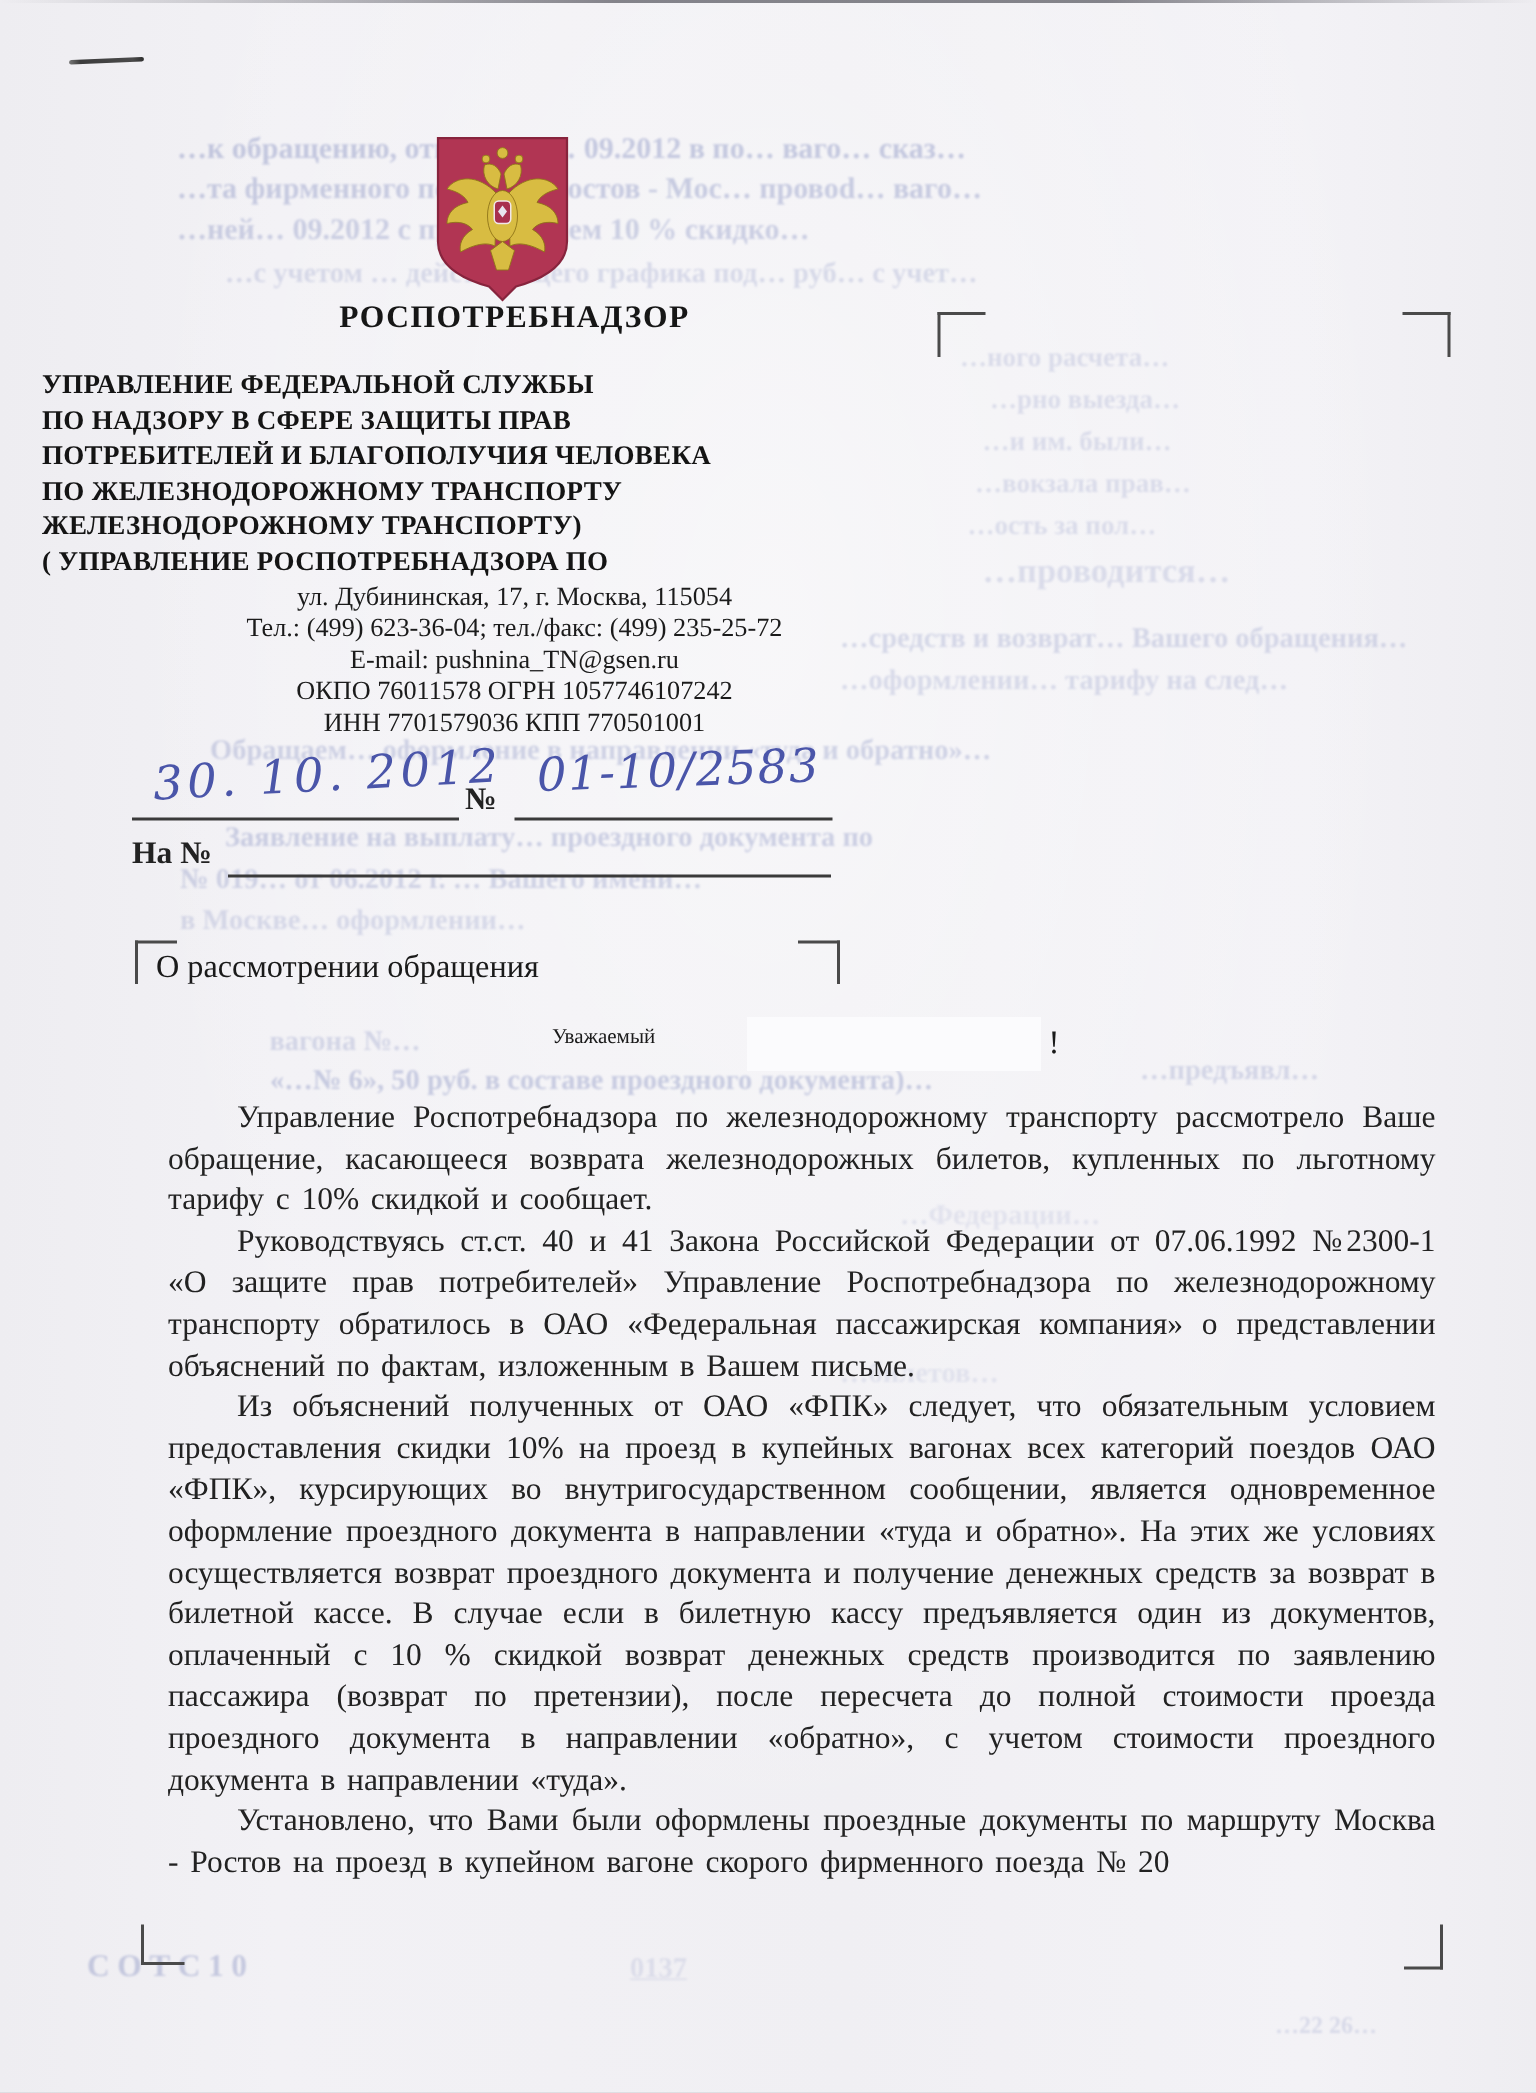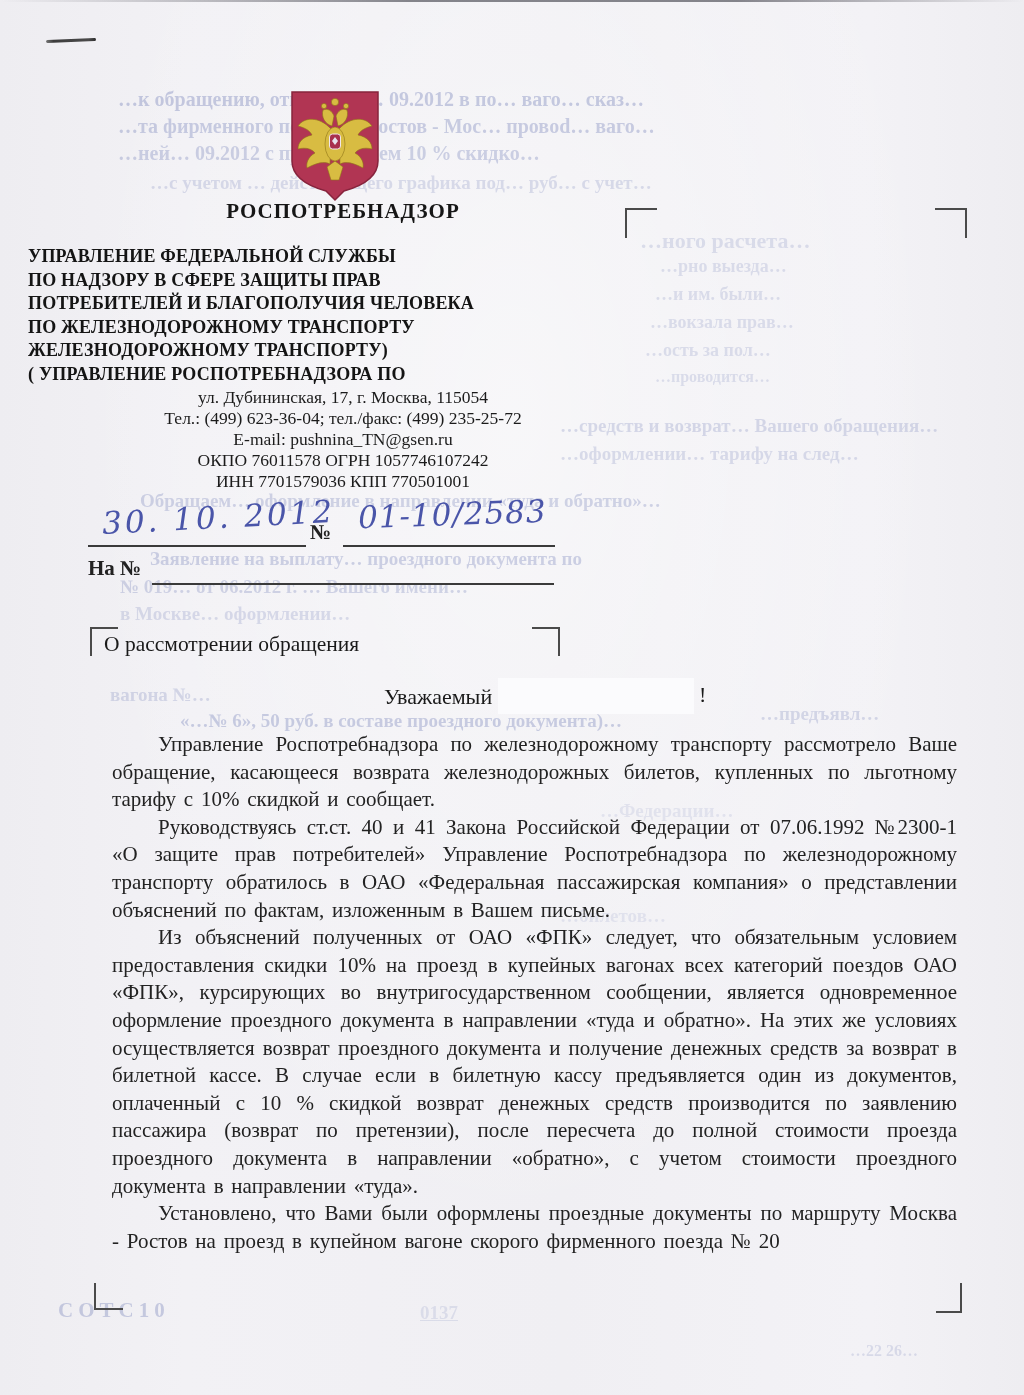--- a/index.html
+++ b/index.html
@@ -39,21 +39,21 @@
   
   .bkt{border-color:#4a4a4a;border-style:solid;border-width:0;}
   .bkt-addr-tl{left:625px;top:208px;width:30px;height:28px;border-top-width:2px;border-left-width:2px;}
   .bkt-addr-tr{left:935px;top:208px;width:30px;height:28px;border-top-width:2px;border-right-width:2px;}
   .bkt-sub-tl{left:90px;top:627px;width:26px;height:27px;border-top-width:2px;border-left-width:2px;}
   .bkt-sub-tr{left:532px;top:627px;width:26px;height:27px;border-top-width:2px;border-right-width:2px;}
   .bkt-bot-bl{left:94px;top:1283px;width:27px;height:25px;border-bottom-width:2px;border-left-width:2px;}
   .bkt-bot-br{left:936px;top:1283px;width:24px;height:28px;border-bottom-width:2px;border-right-width:2px;}
   .subject{left:104px;top:632px;width:440px;font-size:21.5px;color:#1a1a1a;}
   
-  .salute-word{left:384px;top:684px;font-size:22px;color:#1a1a1a;}
+  .salute-word{left:368px;top:684px;font-size:14px;color:#1a1a1a;}
   .redacted{left:498px;top:678px;width:196px;height:36px;background:#fbfbfd;}
   .salute-excl{left:699px;top:682px;font-size:22px;color:#1a1a1a;}
   
   .body-text{left:112px;top:731px;width:845px;font-size:21px;line-height:27.6px;
     text-align:justify;color:#222;word-spacing:.12em;}
   .body-text p{margin:0;text-indent:46px;}
   
   .bleed{position:absolute;color:#5f6dae;font-weight:bold;font-size:19px;
     filter:blur(0.7px);white-space:nowrap;overflow:hidden;}
 </style>
@@ -62,33 +62,33 @@
 
 <div class="page">
 
   <div class="abs top-edge"></div>
   <div class="abs pen-mark"></div>
 
   <div class="bleed" style="left:118px;top:88px;width:860px;opacity:.32;font-size:20px;">…к обращению, отправлен…  09.2012 в по… ваго… сказ…</div>
   <div class="bleed" style="left:118px;top:115px;width:860px;opacity:.30;font-size:20px;">…та фирменного поезда …  Ростов - Мос… провod… ваго…</div>
   <div class="bleed" style="left:118px;top:142px;width:700px;opacity:.28;font-size:20px;">…ней… 09.2012 с применением 10 % скидко…</div>
   <div class="bleed" style="left:150px;top:172px;width:800px;opacity:.20;">…с учетом … действующего графика под… руб… с учет…</div>
-  <div class="bleed" style="left:640px;top:228px;width:330px;opacity:.18;font-size:22px;">…ного расчета…</div>
+  <div class="bleed" style="left:640px;top:228px;width:330px;opacity:.18;font-size:18px;">…ного расчета…</div>
   <div class="bleed" style="left:660px;top:256px;width:300px;opacity:.18;font-size:18px;">…рно выезда…</div>
   <div class="bleed" style="left:655px;top:284px;width:300px;opacity:.18;font-size:18px;">…и им. были…</div>
   <div class="bleed" style="left:650px;top:312px;width:310px;opacity:.18;font-size:18px;">…вокзала прав…</div>
   <div class="bleed" style="left:645px;top:340px;width:320px;opacity:.18;font-size:18px;">…ость за пол…</div>
-  <div class="bleed" style="left:655px;top:368px;width:300px;opacity:.18;font-size:16px;">…проводится…</div>
+  <div class="bleed" style="left:655px;top:368px;width:300px;opacity:.18;font-size:23px;">…проводится…</div>
   <div class="bleed" style="left:560px;top:415px;width:420px;opacity:.22;">…средств и возврат… Вашего обращения…</div>
   <div class="bleed" style="left:560px;top:443px;width:420px;opacity:.20;">…оформлении… тарифу на след…</div>
   <div class="bleed" style="left:140px;top:490px;width:830px;opacity:.26;">Обращаем…  оформление в направлении «туда и обратно»…</div>
   <div class="bleed" style="left:150px;top:548px;width:820px;opacity:.28;">Заявление на выплату…  проездного документа по</div>
   <div class="bleed" style="left:120px;top:576px;width:850px;opacity:.25;">№ 019… от 06.2012 г. …  Вашего имени…</div>
   <div class="bleed" style="left:120px;top:603px;width:600px;opacity:.20;">в Москве…  оформлении…</div>
-  <div class="bleed" style="left:110px;top:684px;width:240px;opacity:.22;">вагона №…</div>
+  <div class="bleed" style="left:110px;top:684px;width:240px;opacity:.22;text-align:center;">вагона №…</div>
   <div class="bleed" style="left:760px;top:684px;width:250px;opacity:.22;margin-top:19px;">…предъявл…</div>
   <div class="bleed" style="left:180px;top:710px;width:760px;opacity:.30;">«…№ 6», 50 руб. в составе проездного документа)…</div>
   <div class="bleed" style="left:560px;top:905px;width:400px;opacity:.12;">…билетов…</div>
   <div class="bleed" style="left:600px;top:800px;width:360px;opacity:.12;">…Федерации…</div>
   <div class="bleed" style="left:58px;top:1298px;width:200px;opacity:.30;font-size:21px;letter-spacing:5px;">СОТС10</div>
   <div class="bleed" style="left:420px;top:1302px;width:120px;opacity:.15;text-decoration:underline;">0137</div>
   <div class="bleed" style="left:850px;top:1314px;width:120px;opacity:.18;font-size:16px;margin-top:28px;">…22 26…</div>
 
   <div class="abs emblem">
     <svg width="96" height="113" viewBox="0 0 96 113" xmlns="http://www.w3.org/2000/svg">

